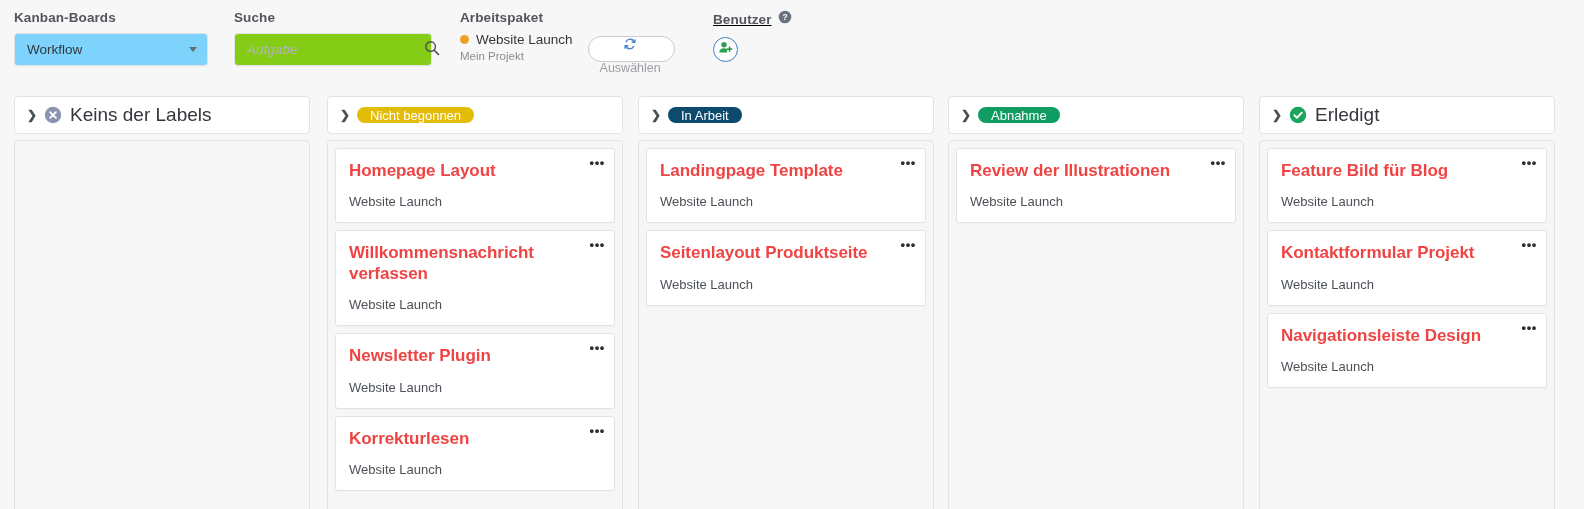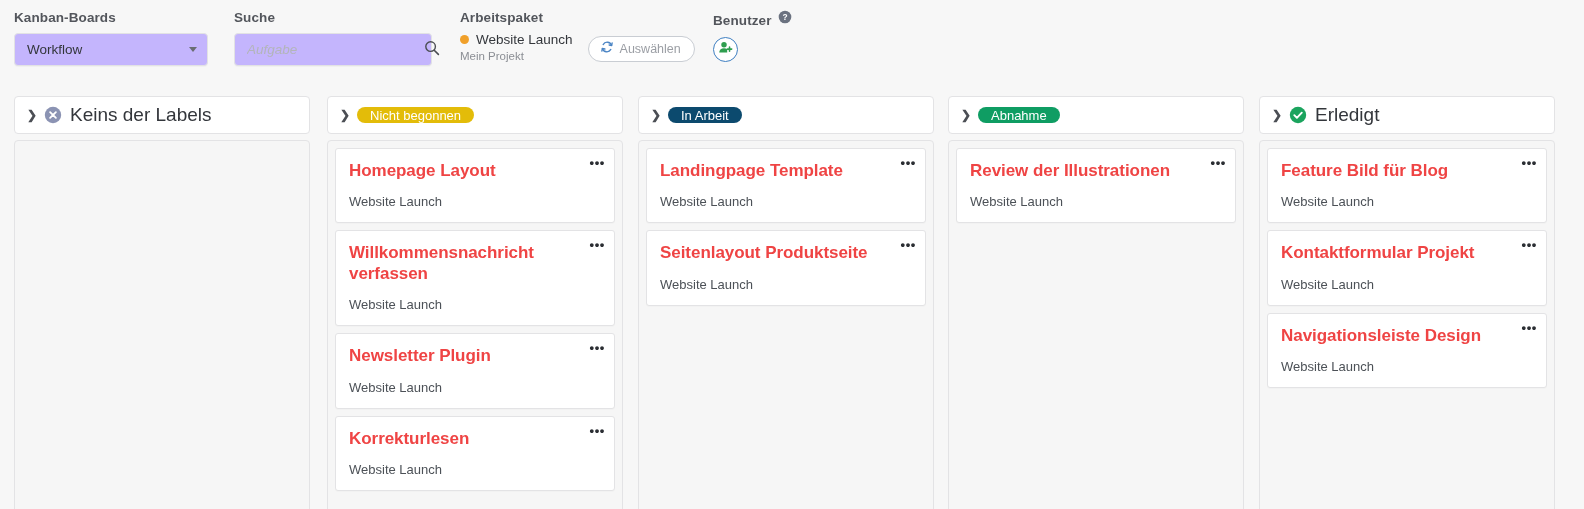--- a/index.html
+++ b/index.html
@@ -16,35 +16,35 @@
   .tb-group { position: absolute; top: 10px; }
   .tb-label {
     font-size: 13.5px; color: #53565c; font-weight: 700;
     letter-spacing: .1px; white-space: nowrap;
   }
 
   
   .g-boards { left: 14px; }
   .select {
     margin-top: 8px; width: 194px; height: 33px;
-    background: #c4b5fd; border: 1px solid #e2e2e4; border-radius: 4px;
+    background: #7dd3fc; border: 1px solid #e2e2e4; border-radius: 4px;
     display: flex; align-items: center; padding: 0 10px 0 12px;
     box-shadow: 0 1px 1px rgba(0,0,0,.03);
   }
   .select-value { font-size: 13.5px; color: #33363b; flex: 1; }
   .caret {
     width: 0; height: 0; border-left: 4.5px solid transparent;
     border-right: 4.5px solid transparent; border-top: 5px solid #6a6d73;
   }
 
   
   .g-search { left: 234px; }
   .searchbox {
     margin-top: 8px; width: 198px; height: 33px;
-    background: #c4b5fd; border: 1px solid #e2e2e4; border-radius: 4px;
+    background: #84cc16; border: 1px solid #e2e2e4; border-radius: 4px;
     display: flex; align-items: center; padding: 0 9px 0 12px;
     box-shadow: 0 1px 1px rgba(0,0,0,.03);
   }
   .searchbox input {
     flex: 1; border: 0; outline: none; font-size: 13.5px;
     color: #33363b; background: transparent;
     font-family: "Liberation Sans", sans-serif;
   }
   .searchbox input::placeholder { color: #b3b5ba; font-style: italic; }
 
@@ -57,26 +57,27 @@
     width: 9px; height: 9px; border-radius: 50%;
     background: #f0a02a; flex: 0 0 auto;
   }
   .wp-name { font-size: 13.5px; color: #33363b; white-space: nowrap; }
   .wp-sub { font-size: 11.5px; color: #8b8e94; margin-top: 3px; }
   .btn-select {
     margin-left: 15px; margin-top: 4px; height: 26px;
     border: 1px solid #c9cdd3; border-radius: 13px; background: #fff;
     display: inline-flex; align-items: center; gap: 6px; padding: 0 13px 0 11px;
     cursor: pointer;
+    flex-direction: column;
   }
   .btn-select-label { font-size: 12.5px; color: #9b9ea4; white-space: nowrap; }
 
   
   .g-user { left: 713px; }
-  .user-head { display: flex; align-items: flex-end; gap: 6px; }
+  .user-head { display: flex; align-items: center; gap: 6px; text-decoration: underline; }
   .avatar-add {
     margin-top: 9px; width: 25px; height: 25px; border-radius: 50%;
     border: 1.4px solid #3f7fc1; background: #fff;
     display: flex; align-items: center; justify-content: center; cursor: pointer;
   }
 
   
   .board { position: absolute; left: 0; top: 96px; width: 1584px; height: 405px; }
   .column { position: absolute; top: 0; width: 296px; }
   .col-head {

